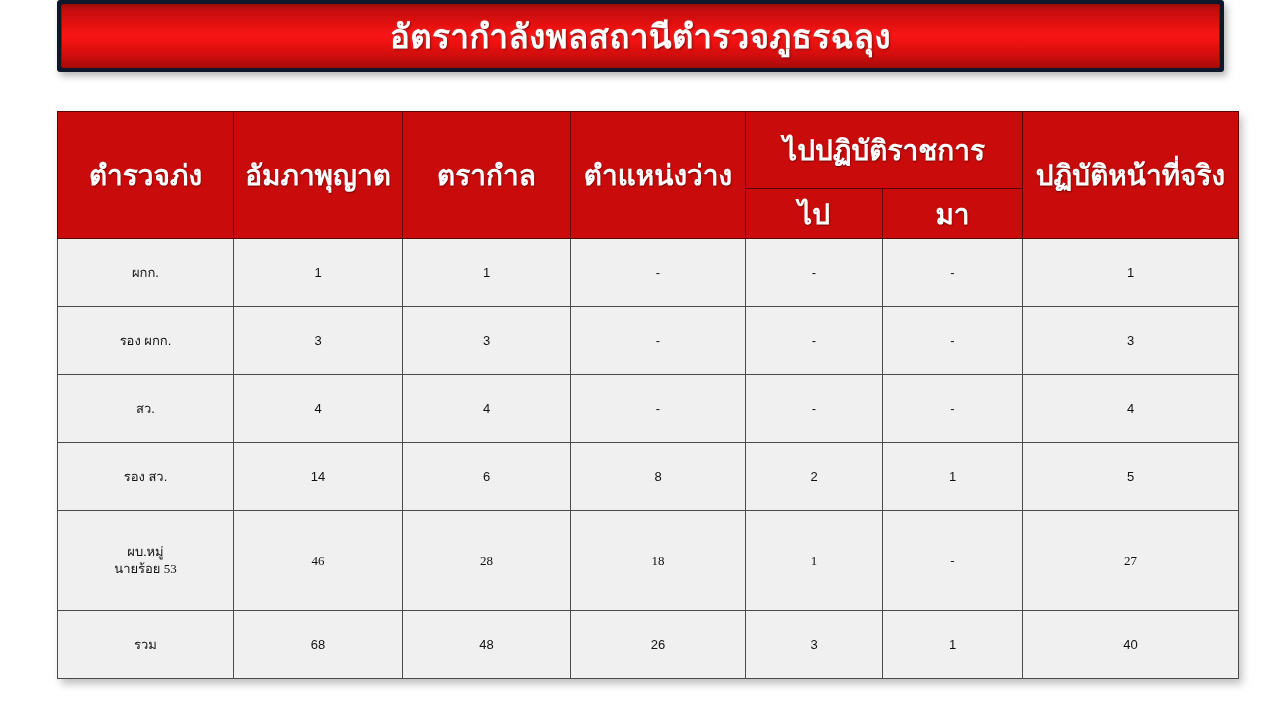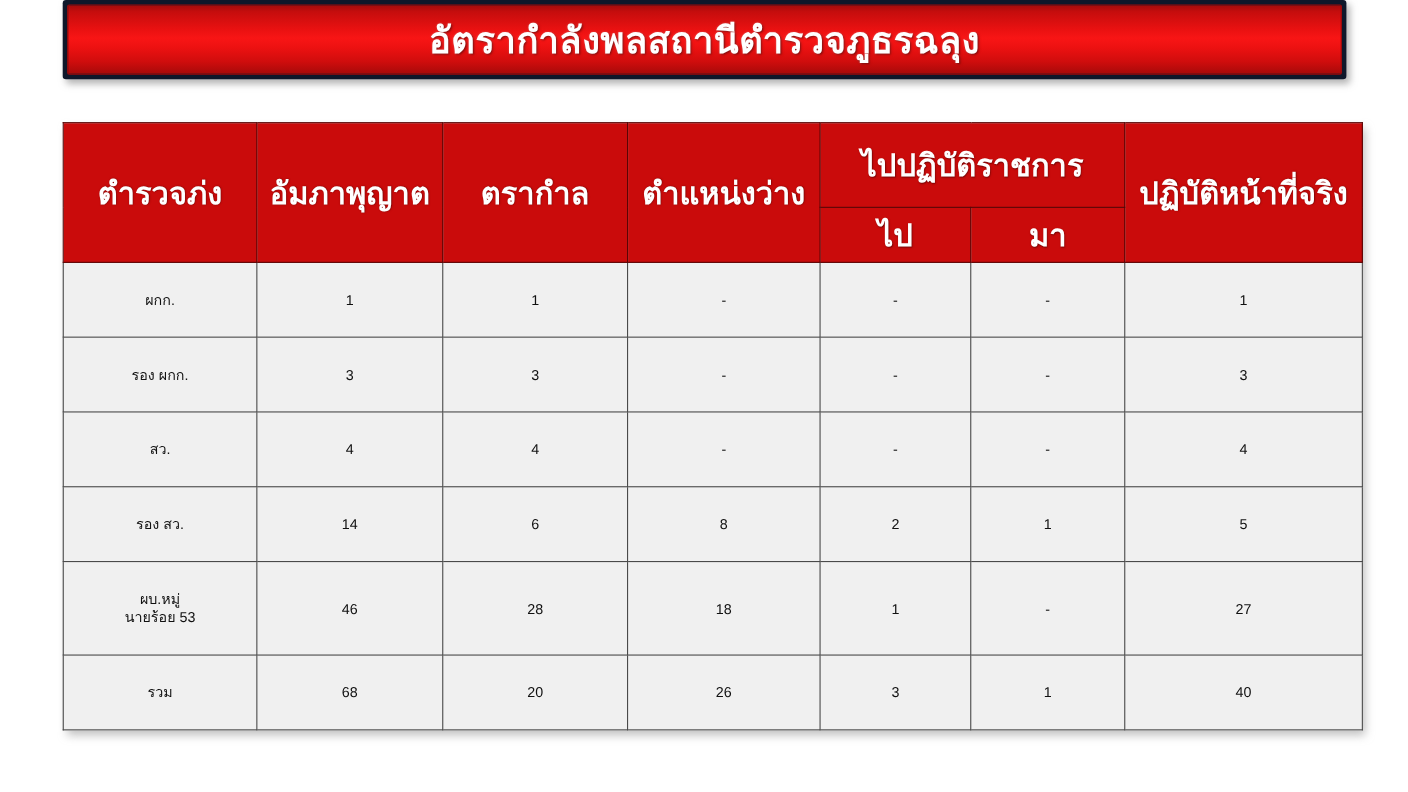--- a/index.html
+++ b/index.html
@@ -100,21 +100,21 @@
   col.c-allow   { width: 169px; }
   col.c-held    { width: 168px; }
   col.c-vacant  { width: 175px; }
   col.c-go      { width: 137px; }
   col.c-come    { width: 140px; }
   col.c-actual  { width: 216px; }
 
   tr.hrow-top th { height: 77px; }
   tr.hrow-sub th { height: 50px; }
   tbody tr { height: 68px; }
-  tbody tr.tall { height: 85px; }
+  tbody tr.tall { height: 100px; font-family: Liberation Serif, serif; }
 
   
   .footer-note {
     position: absolute;
     right: 44px;
     bottom: 12px;
     color: #e8171b;
     font-size: 16px;
     font-weight: bold;
     white-space: nowrap;
@@ -208,21 +208,21 @@
           <td>28</td>
           <td>18</td>
           <td>1</td>
           <td>-</td>
           <td>27</td>
         </tr>
 
         <tr>
           <td class="pos-cell">รวม</td>
           <td>68</td>
-          <td>20</td>
+          <td>48</td>
           <td>26</td>
           <td>3</td>
           <td>1</td>
           <td>40</td>
         </tr>
 
       </tbody>
     </table>
   </div>
 

